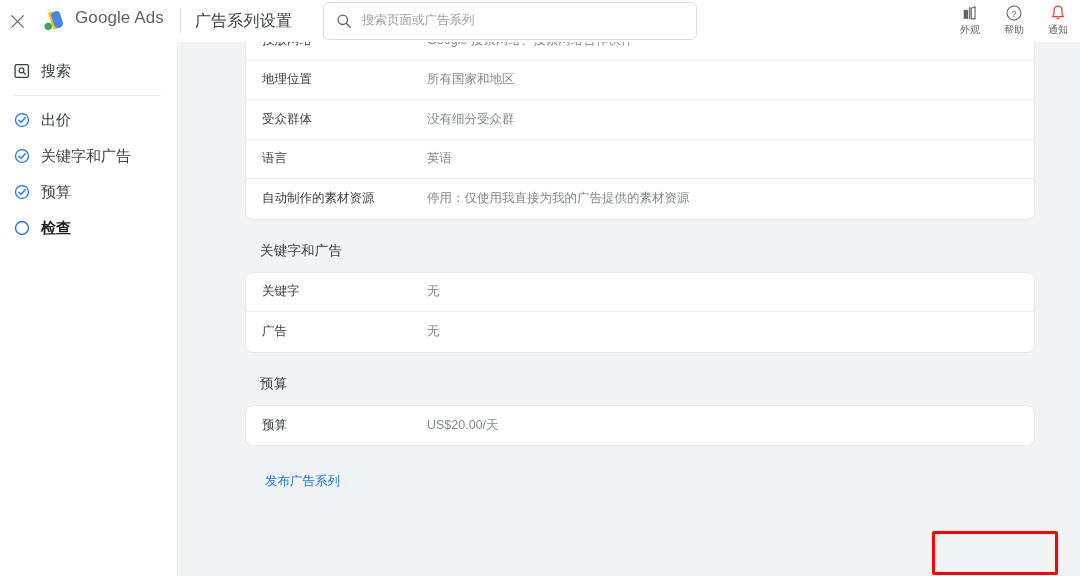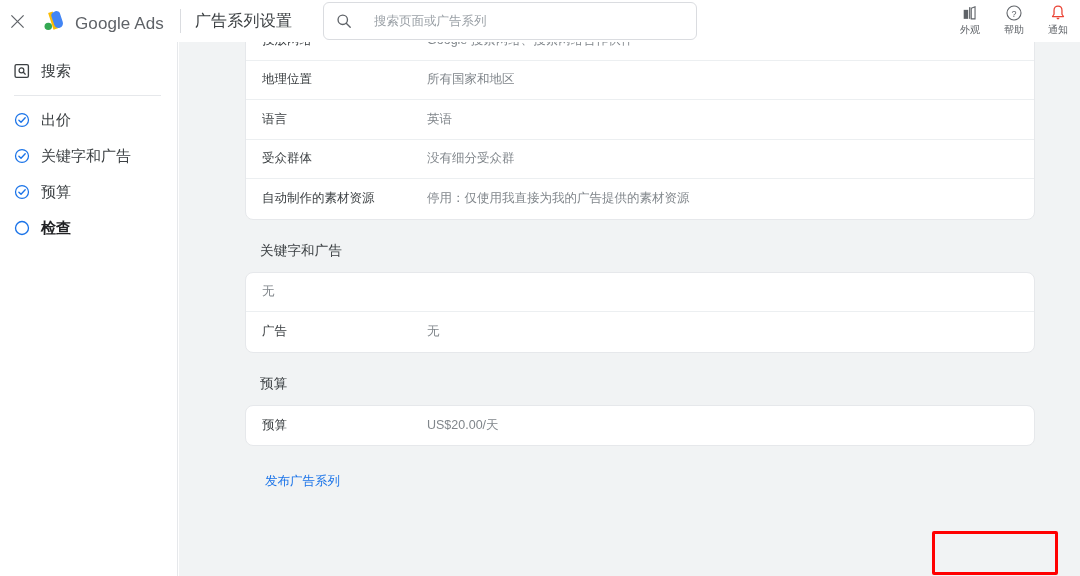--- a/index.html
+++ b/index.html
@@ -19,21 +19,21 @@
     background: #ffffff;
     display: flex; align-items: center;
     z-index: 5;
   }
   .close-btn {
     width: 34px; height: 42px;
     display: flex; align-items: center; justify-content: center;
     color: #5f6368; font-size: 17px; line-height: 1;
     cursor: pointer; user-select: none;
   }
-  .brand { display: flex; align-items: flex-end; gap: 9px; padding-left: 6px; }
+  .brand { display: flex; align-items: flex-start; gap: 9px; padding-left: 6px; }
   .ads-logo { width: 26px; height: 26px; display: block; }
   .brand-text {
     font-size: 17px; color: #5f6368; letter-spacing: .1px;
     white-space: nowrap;
   }
   .vdiv {
     width: 1px; height: 24px; background: #dadce0;
     margin: 0 14px 0 16px;
   }
   .page-title {
@@ -44,22 +44,22 @@
     margin-left: 31px;
     width: 374px; height: 38px;
     border: 1px solid #dadce0; border-radius: 6px;
     background: #fff;
     display: flex; align-items: center;
     padding: 0 12px; gap: 10px;
   }
   .search-ico { width: 16px; height: 16px; flex: none; }
   .search-input {
     border: none; outline: none; background: transparent;
-    font-family: Liberation Sans, sans-serif; font-size: 12.5px; color: #3c4043;
-    width: 100%; height: 100%; margin-left: 12px;
+    font-family: Liberation Mono, monospace; font-size: 12.5px; color: #3c4043;
+    width: 100%; height: 100%;
   }
   .search-input::placeholder { color: #9aa0a6; }
 
   .header-actions {
     position: absolute; right: 0; top: 0;
     height: 42px; display: flex; align-items: flex-start;
   }
   .hdr-act {
     width: 44px; padding-top: 3px;
     display: flex; flex-direction: column; align-items: center; gap: 1px;
@@ -279,38 +279,39 @@
         <div class="card">
           <div class="row">
             <span class="k">投放网络</span>
             <span class="v">Google 搜索网络、搜索网络合作伙伴</span>
           </div>
           <div class="row">
             <span class="k">地理位置</span>
             <span class="v">所有国家和地区</span>
           </div>
           <div class="row">
+            <span class="k">受众群体</span>
+            <span class="v">没有细分受众群</span>
+          </div>
+          <div class="row">
             <span class="k">语言</span>
             <span class="v">英语</span>
-          </div>
-          <div class="row">
-            <span class="k">受众群体</span>
-            <span class="v">没有细分受众群</span>
           </div>
           <div class="row">
             <span class="k">自动制作的素材资源</span>
             <span class="v">停用：仅使用我直接为我的广告提供的素材资源</span>
           </div>
         </div>
       </div>
 
       <div class="card-col">
         <div class="section-head">关键字和广告</div>
         <div class="card">
           <div class="row">
+            <span class="k">关键字</span>
             <span class="v">无</span>
           </div>
           <div class="row">
             <span class="k">广告</span>
             <span class="v">无</span>
           </div>
         </div>
       </div>
 
       <div class="card-col">

